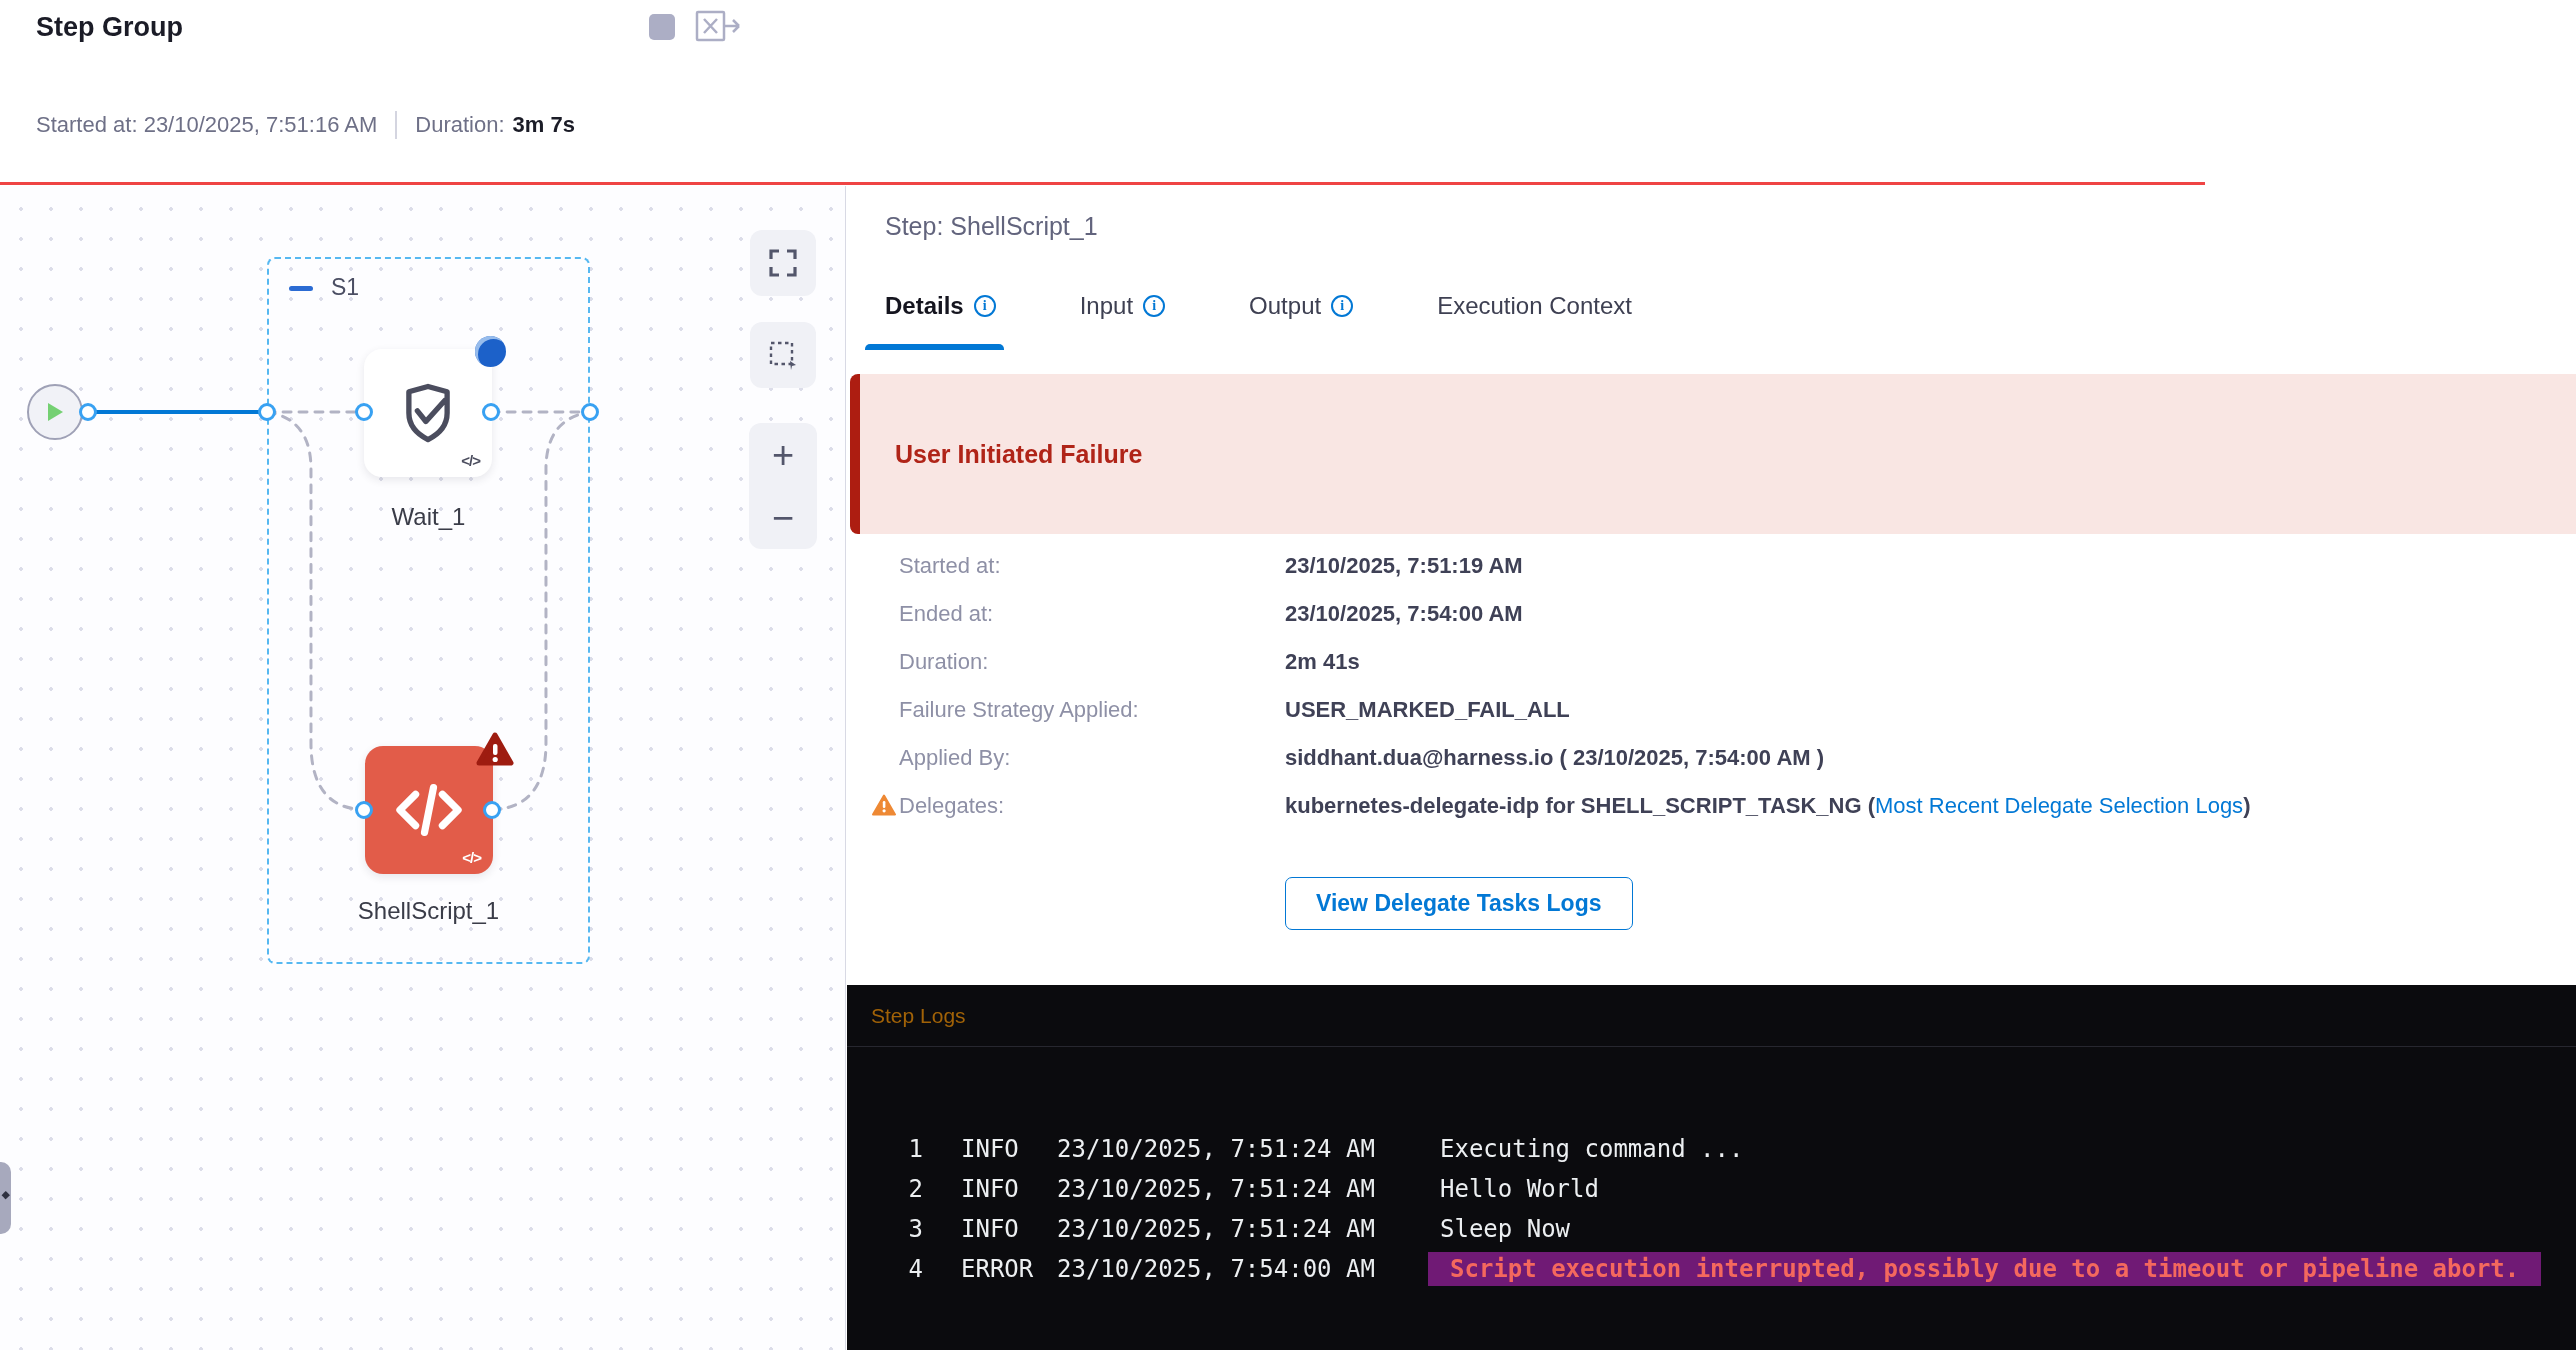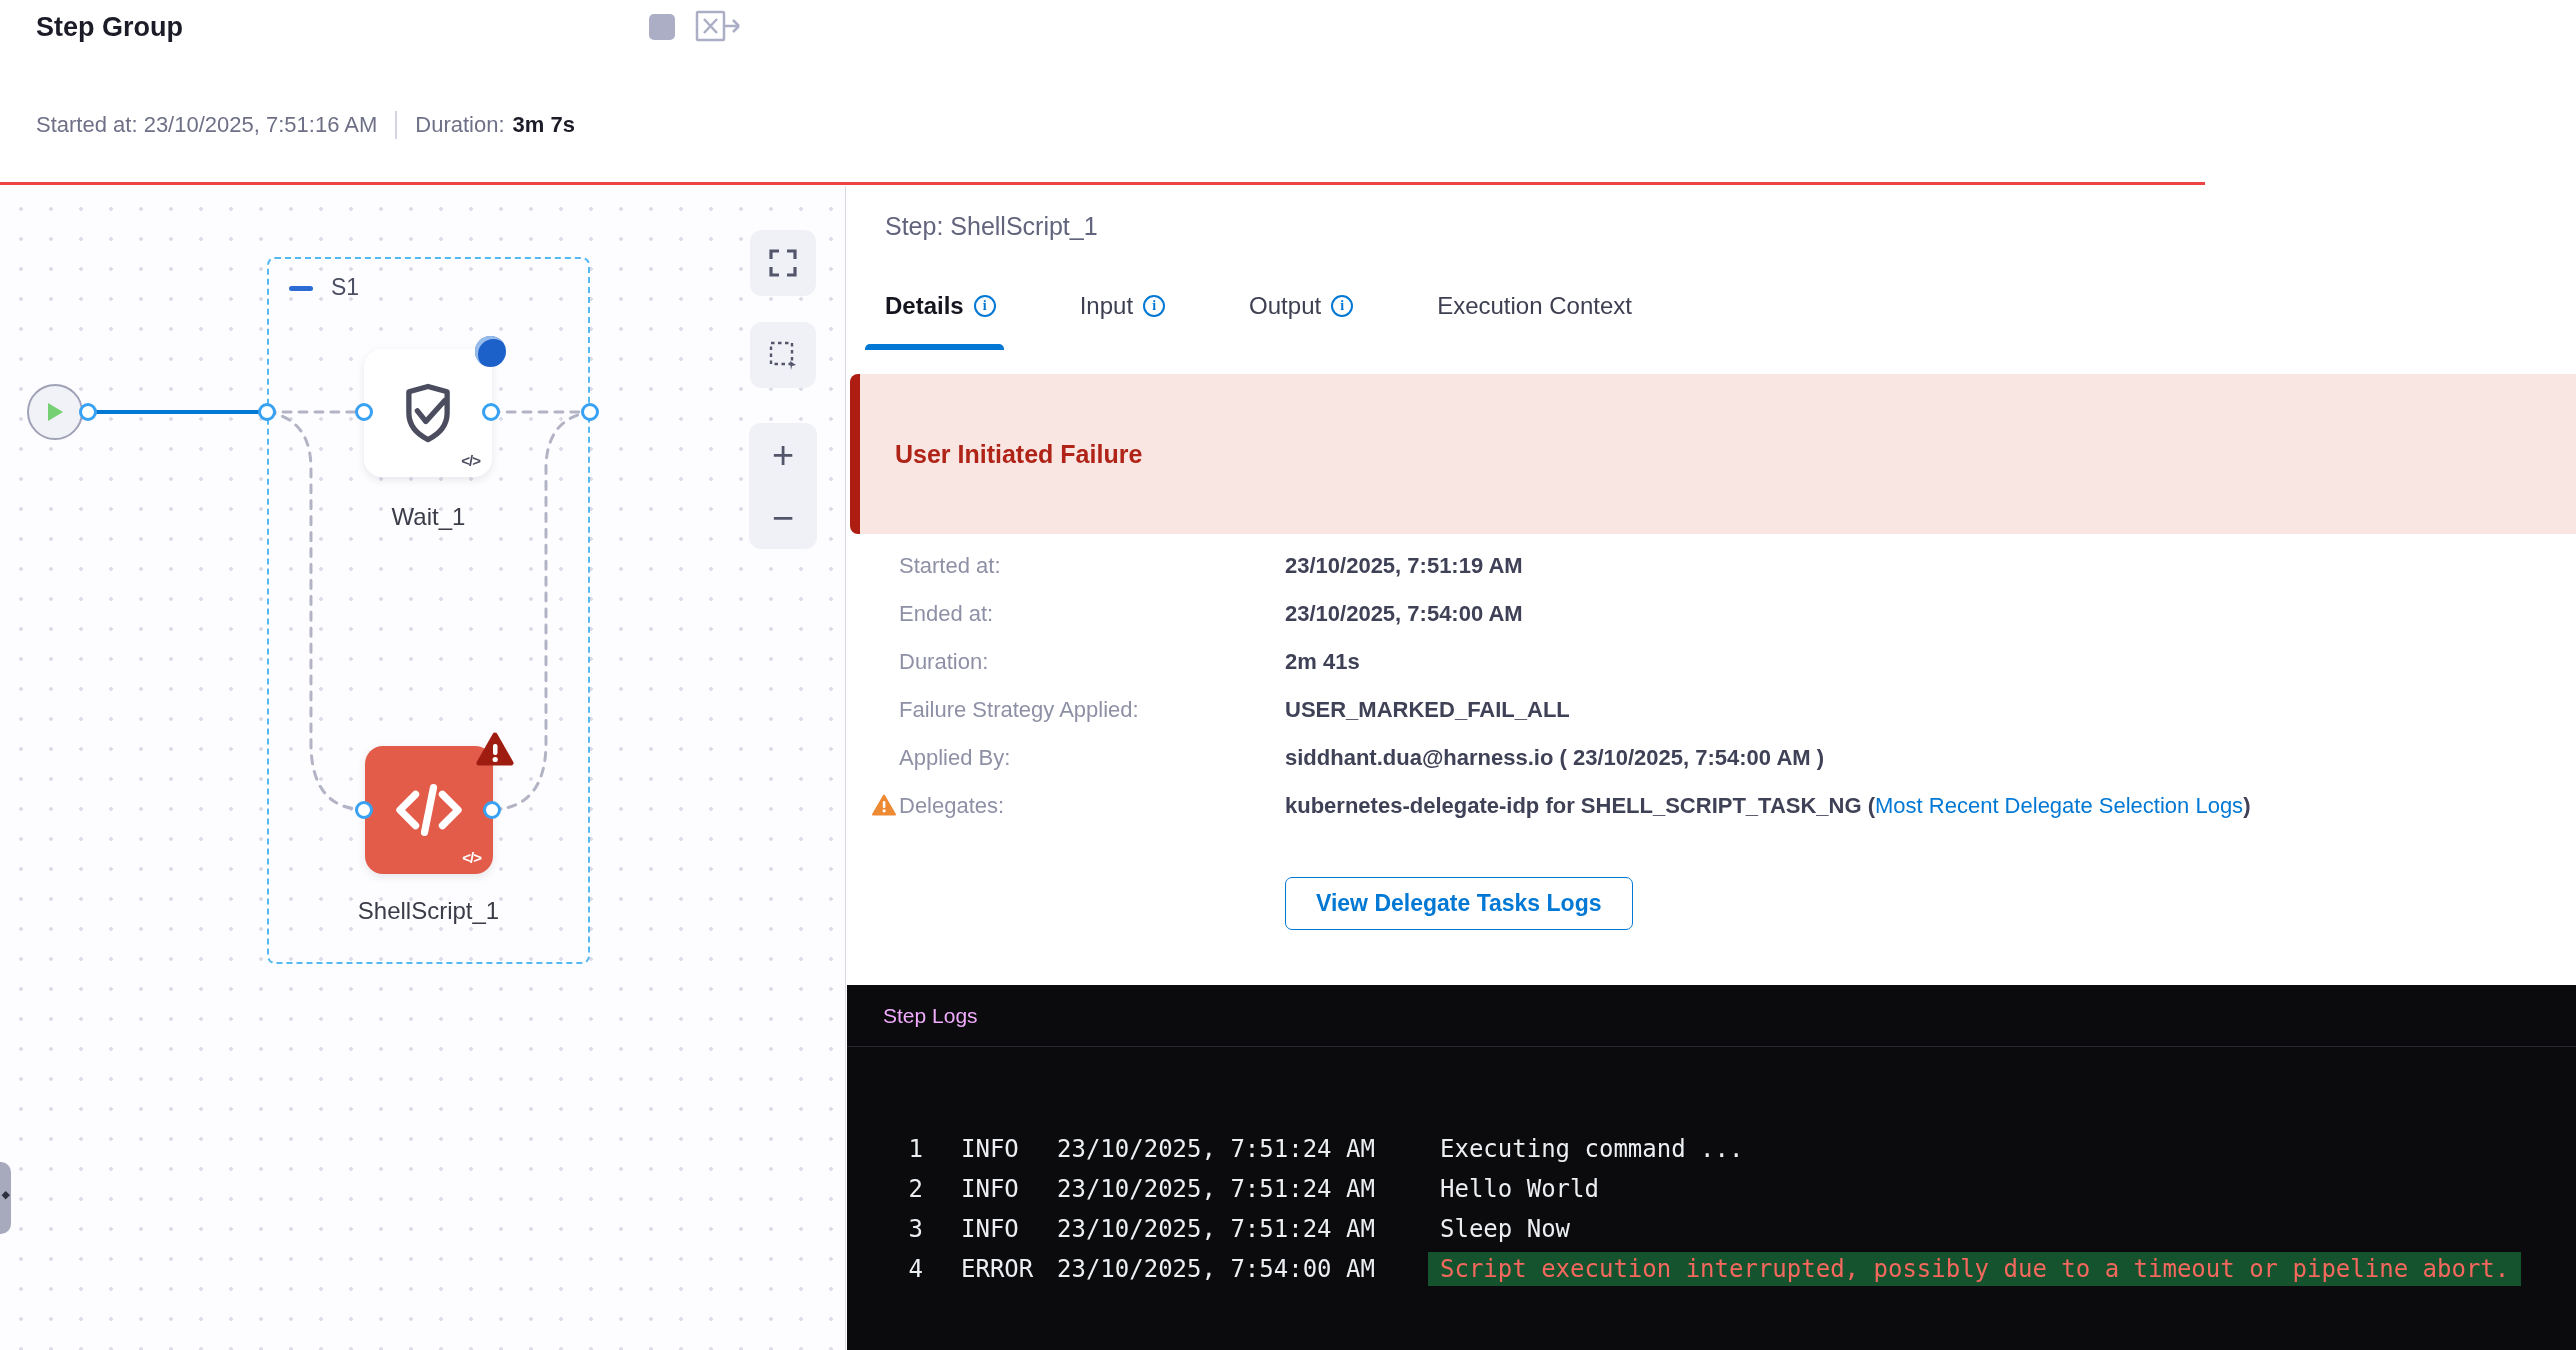--- a/index.html
+++ b/index.html
@@ -73,29 +73,29 @@
   .d-label { width:386px; font-size:22px; color:#8e90a6; font-weight:500; }
   .d-value { font-size:22px; color:#3f4156; font-weight:700; }
   .d-link { color:#0278d5; font-weight:400; cursor:pointer; }
   .d-warn { position:absolute; left:-27px; top:12px; width:24px; height:22px; }
   .vdtl-btn { position:absolute; left:438px; top:691px; height:53px; padding:8px 30px;
     background:#fff; border:1.5px solid #0278d5; border-radius:7px; color:#0278d5;
     font-size:23px; font-weight:700; font-family:"Liberation Sans", sans-serif; cursor:pointer; }
 
   
   .console { position:absolute; left:0; right:0; top:799px; bottom:0; background:#0b0b0e; }
-  .console-hdr { height:62px; display:flex; align-items:center; padding-left:36px;
-    border-bottom:1px solid #27272f; color:#f0abfc; font-size:21px; }
+  .console-hdr { height:62px; display:flex; align-items:center; padding-left:24px;
+    border-bottom:1px solid #27272f; color:#a16207; font-size:21px; }
   .console-body { padding-top:82px; font-family:"DejaVu Sans Mono", monospace; font-size:24px; color:#eceff1; }
   .log-line { height:40px; display:flex; align-items:center; padding-left:60px; white-space:pre; }
   .log-num { width:16px; text-align:right; }
   .log-level { margin-left:38px; width:96px; }
   .log-time { width:383px; }
   .log-msg { }
-  .log-msg.err { color:#f4685e; font-weight:400; background:#14532d; padding:3px 12px; margin-left:-12px; }
+  .log-msg.err { color:#f4685e; font-weight:700; background:#701a75; padding:3px 22px; margin-left:-12px; }
 </style>
 </head>
 <body>
 
 <div class="app-header">
   <div class="hdr-title">Step Group</div>
   <div class="hdr-icon-square"></div>
   <svg class="hdr-icon-export" viewBox="0 0 50 36">
     <rect x="2" y="4" width="27" height="28" fill="none" stroke="#acaec5" stroke-width="2.5" rx="1"></rect>
     <path d="M9 11 L22 25 M22 11 L9 25" stroke="#acaec5" stroke-width="2.5" fill="none"></path>

